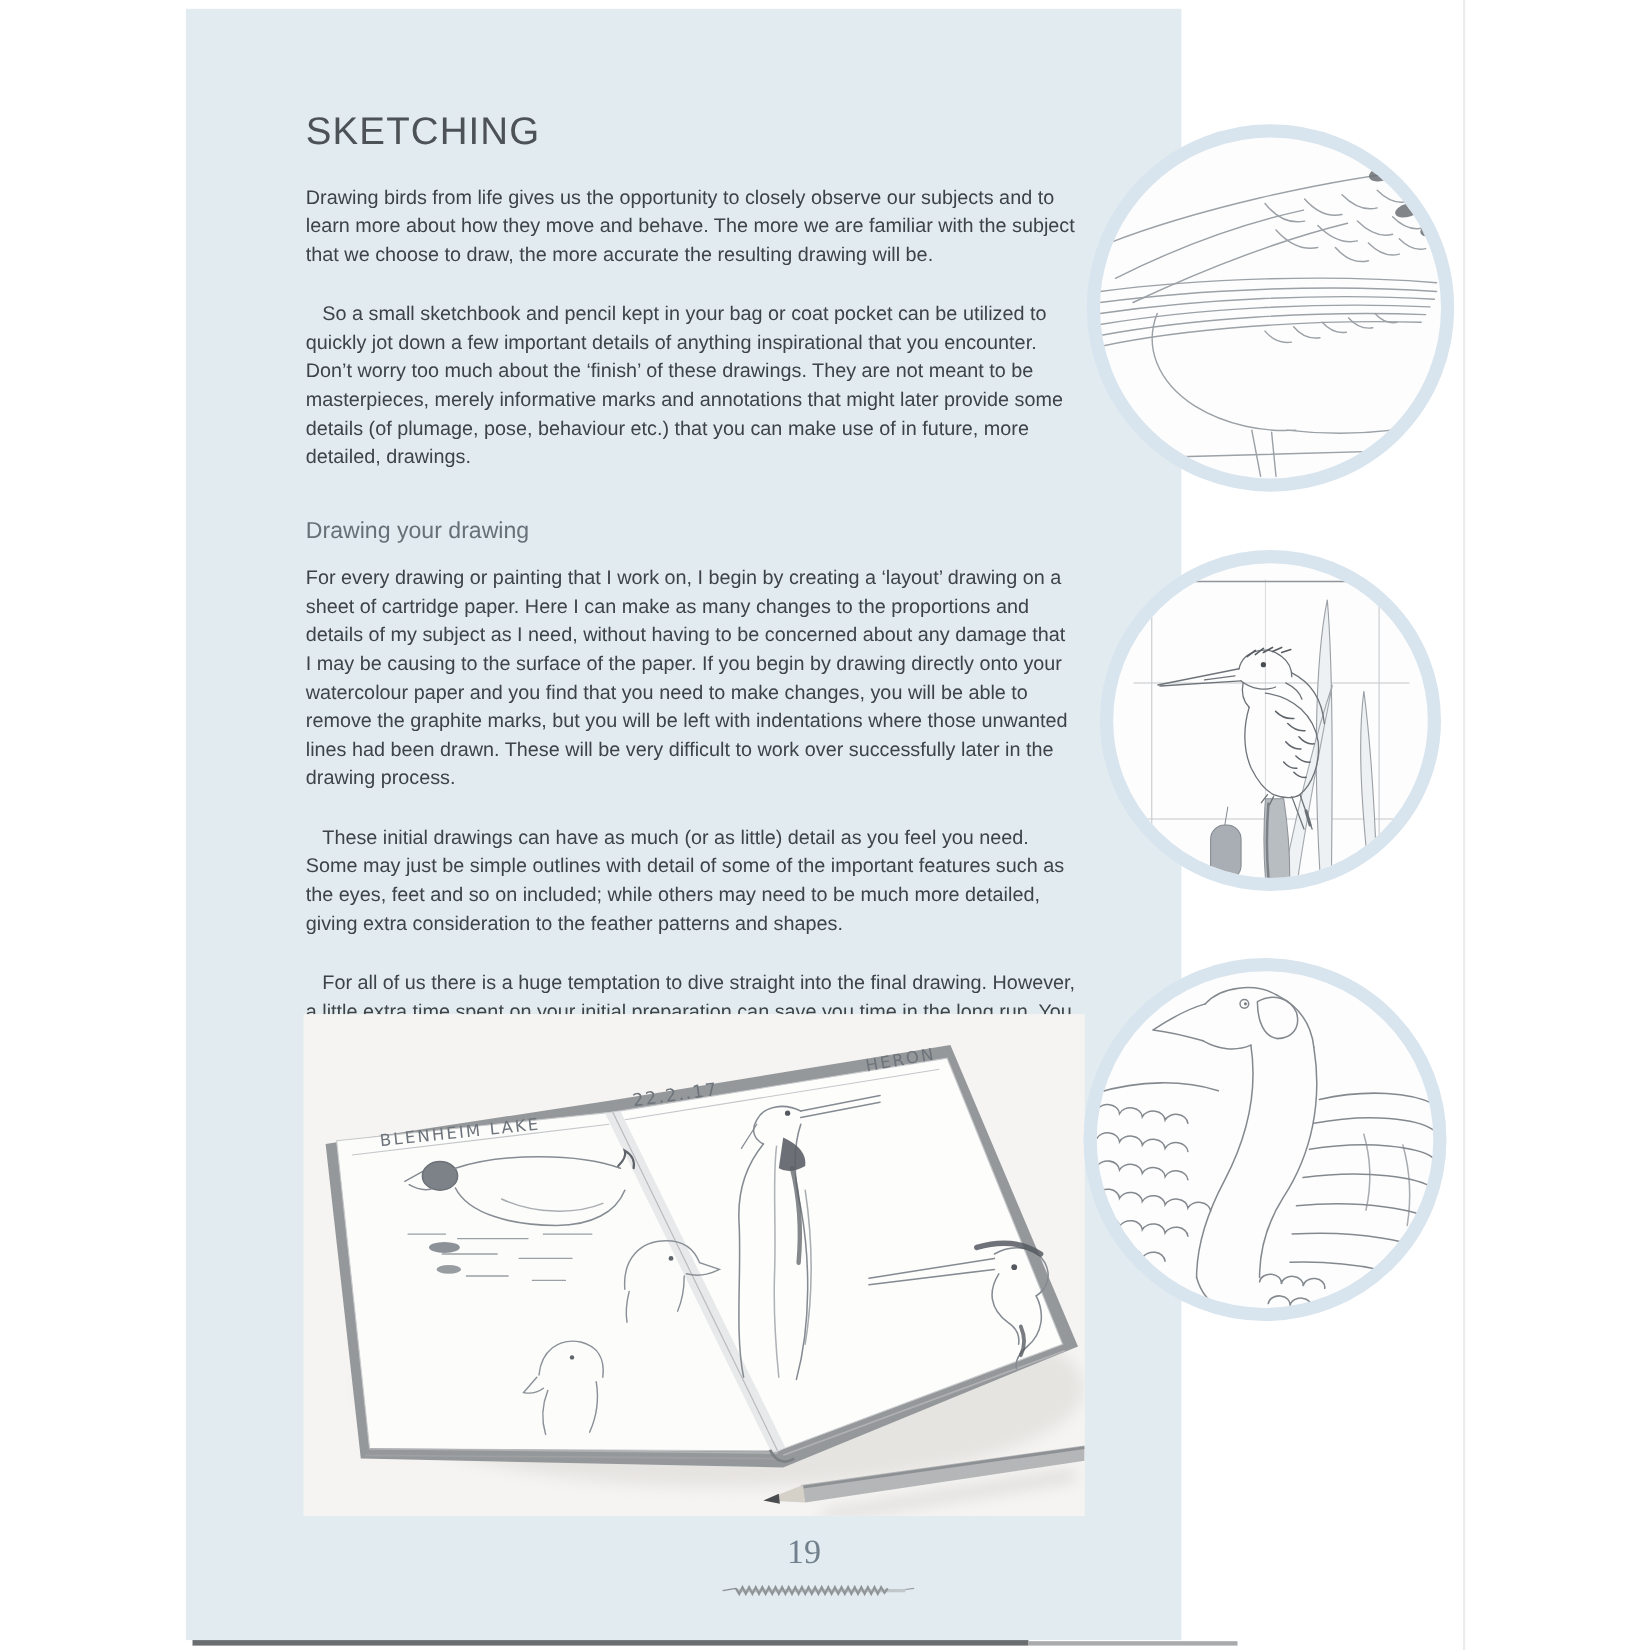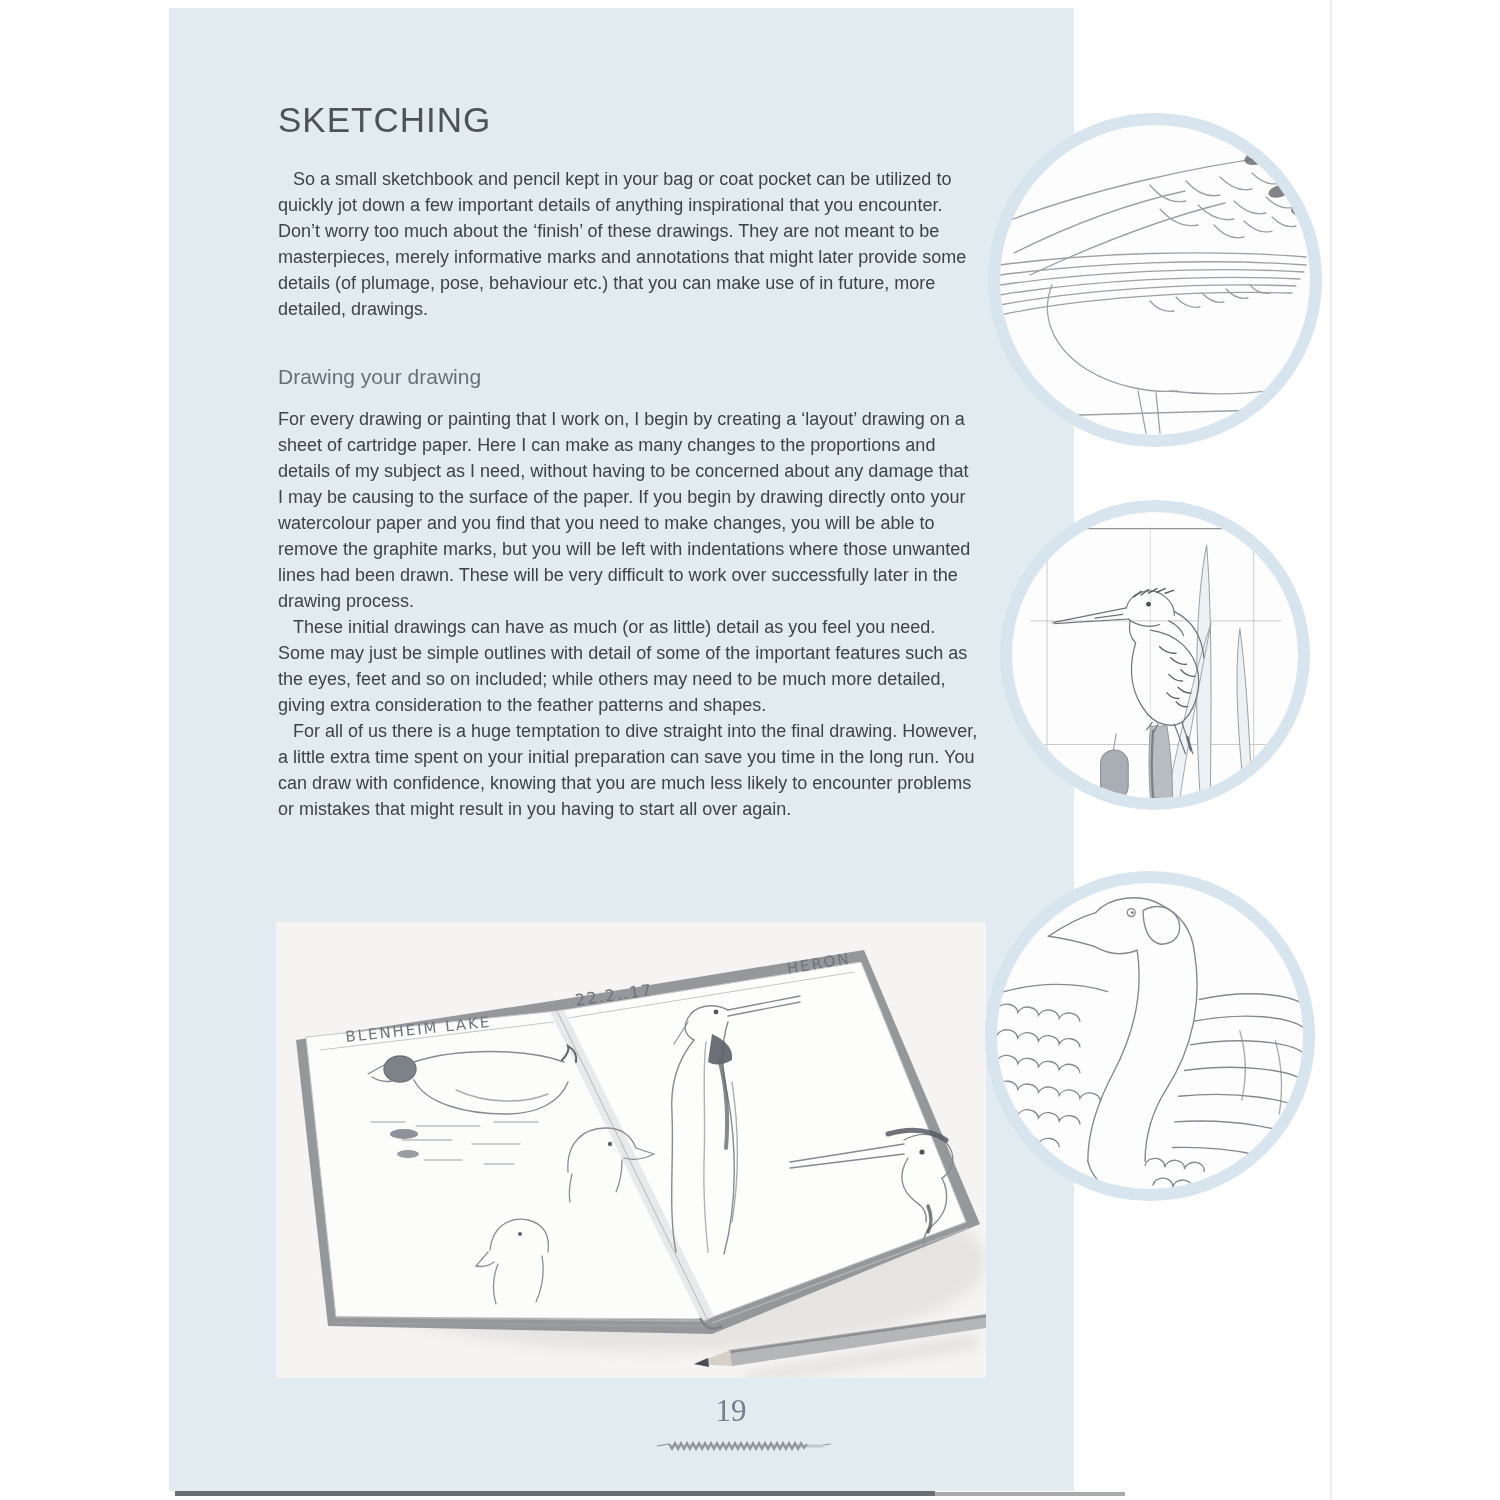--- a/index.html
+++ b/index.html
@@ -8,21 +8,21 @@
   .page-bg{position:absolute;left:169px;top:8px;width:905px;height:1483px;background:#e1ebf0;}
   .sheet-edge{position:absolute;left:1330px;top:0;width:2px;height:1500px;background:#ececec;}
   .book-edge-dark{position:absolute;left:175px;top:1491px;width:760px;height:5px;background:#6b6e71;}
   .book-edge-light{position:absolute;left:935px;top:1492px;width:190px;height:4px;background:#a8aaac;}
 
   .title{position:absolute;left:278px;top:100px;margin:0;font-size:35px;font-weight:300;
          letter-spacing:1px;color:#4d5257;}
   .text-col{position:absolute;left:278px;top:166px;width:700px;color:#3e4347;
             font-size:18px;line-height:26px;}
   .text-col p{margin:0;}
-  .text-col p.indent{text-indent:15px;}
+  .text-col p.indent{text-indent:15px;margin-top:28px;}
   .subheading{margin:42px 0 16px 0;font-size:21px;font-weight:400;color:#677077;}
 
   .photo{position:absolute;left:276px;top:922px;width:710px;height:456px;background:#f5f4f2;}
   .photo svg{display:block;width:100%;height:100%;}
 
   .circle{position:absolute;border-radius:50%;background:#fdfdfd;border:12px solid #d8e4ee;
           overflow:hidden;box-sizing:border-box;}
   .circle svg{display:block;width:100%;height:100%;}
   .c1{left:988px;top:113px;width:334px;height:334px;}
   .c2{left:1000px;top:500px;width:310px;height:310px;}
@@ -38,20 +38,21 @@
 <div class="stage">
 
   <div class="page-bg"></div>
   <div class="sheet-edge"></div>
   <div class="book-edge-dark"></div>
   <div class="book-edge-light"></div>
 
   <h1 class="title">SKETCHING</h1>
 
   <div class="text-col">
+    <p>Drawing birds from life gives us the opportunity to closely observe our subjects and to learn more about how they move and behave. The more we are familiar with the subject that we choose to draw, the more accurate the resulting drawing will be.</p>
     <p class="indent">So a small sketchbook and pencil kept in your bag or coat pocket can be utilized to quickly jot down a few important details of anything inspirational that you encounter. Don’t worry too much about the ‘finish’ of these drawings. They are not meant to be masterpieces, merely informative marks and annotations that might later provide some details (of plumage, pose, behaviour etc.) that you can make use of in future, more detailed, drawings.</p>
     <h2 class="subheading">Drawing your drawing</h2>
     <p>For every drawing or painting that I work on, I begin by creating a ‘layout’ drawing on a sheet of cartridge paper. Here I can make as many changes to the proportions and details of my subject as I need, without having to be concerned about any damage that I may be causing to the surface of the paper. If you begin by drawing directly onto your watercolour paper and you find that you need to make changes, you will be able to remove the graphite marks, but you will be left with indentations where those unwanted lines had been drawn. These will be very difficult to work over successfully later in the drawing process.</p>
     <p class="indent">These initial drawings can have as much (or as little) detail as you feel you need. Some may just be simple outlines with detail of some of the important features such as the eyes, feet and so on included; while others may need to be much more detailed, giving extra consideration to the feather patterns and shapes.</p>
     <p class="indent">For all of us there is a huge temptation to dive straight into the final drawing. However, a little extra time spent on your initial preparation can save you time in the long run. You can draw with confidence, knowing that you are much less likely to encounter problems or mistakes that might result in you having to start all over again.</p>
   </div>
 
   <figure class="photo" style="margin:0">
     <svg viewBox="0 0 710 456">
       <defs>

